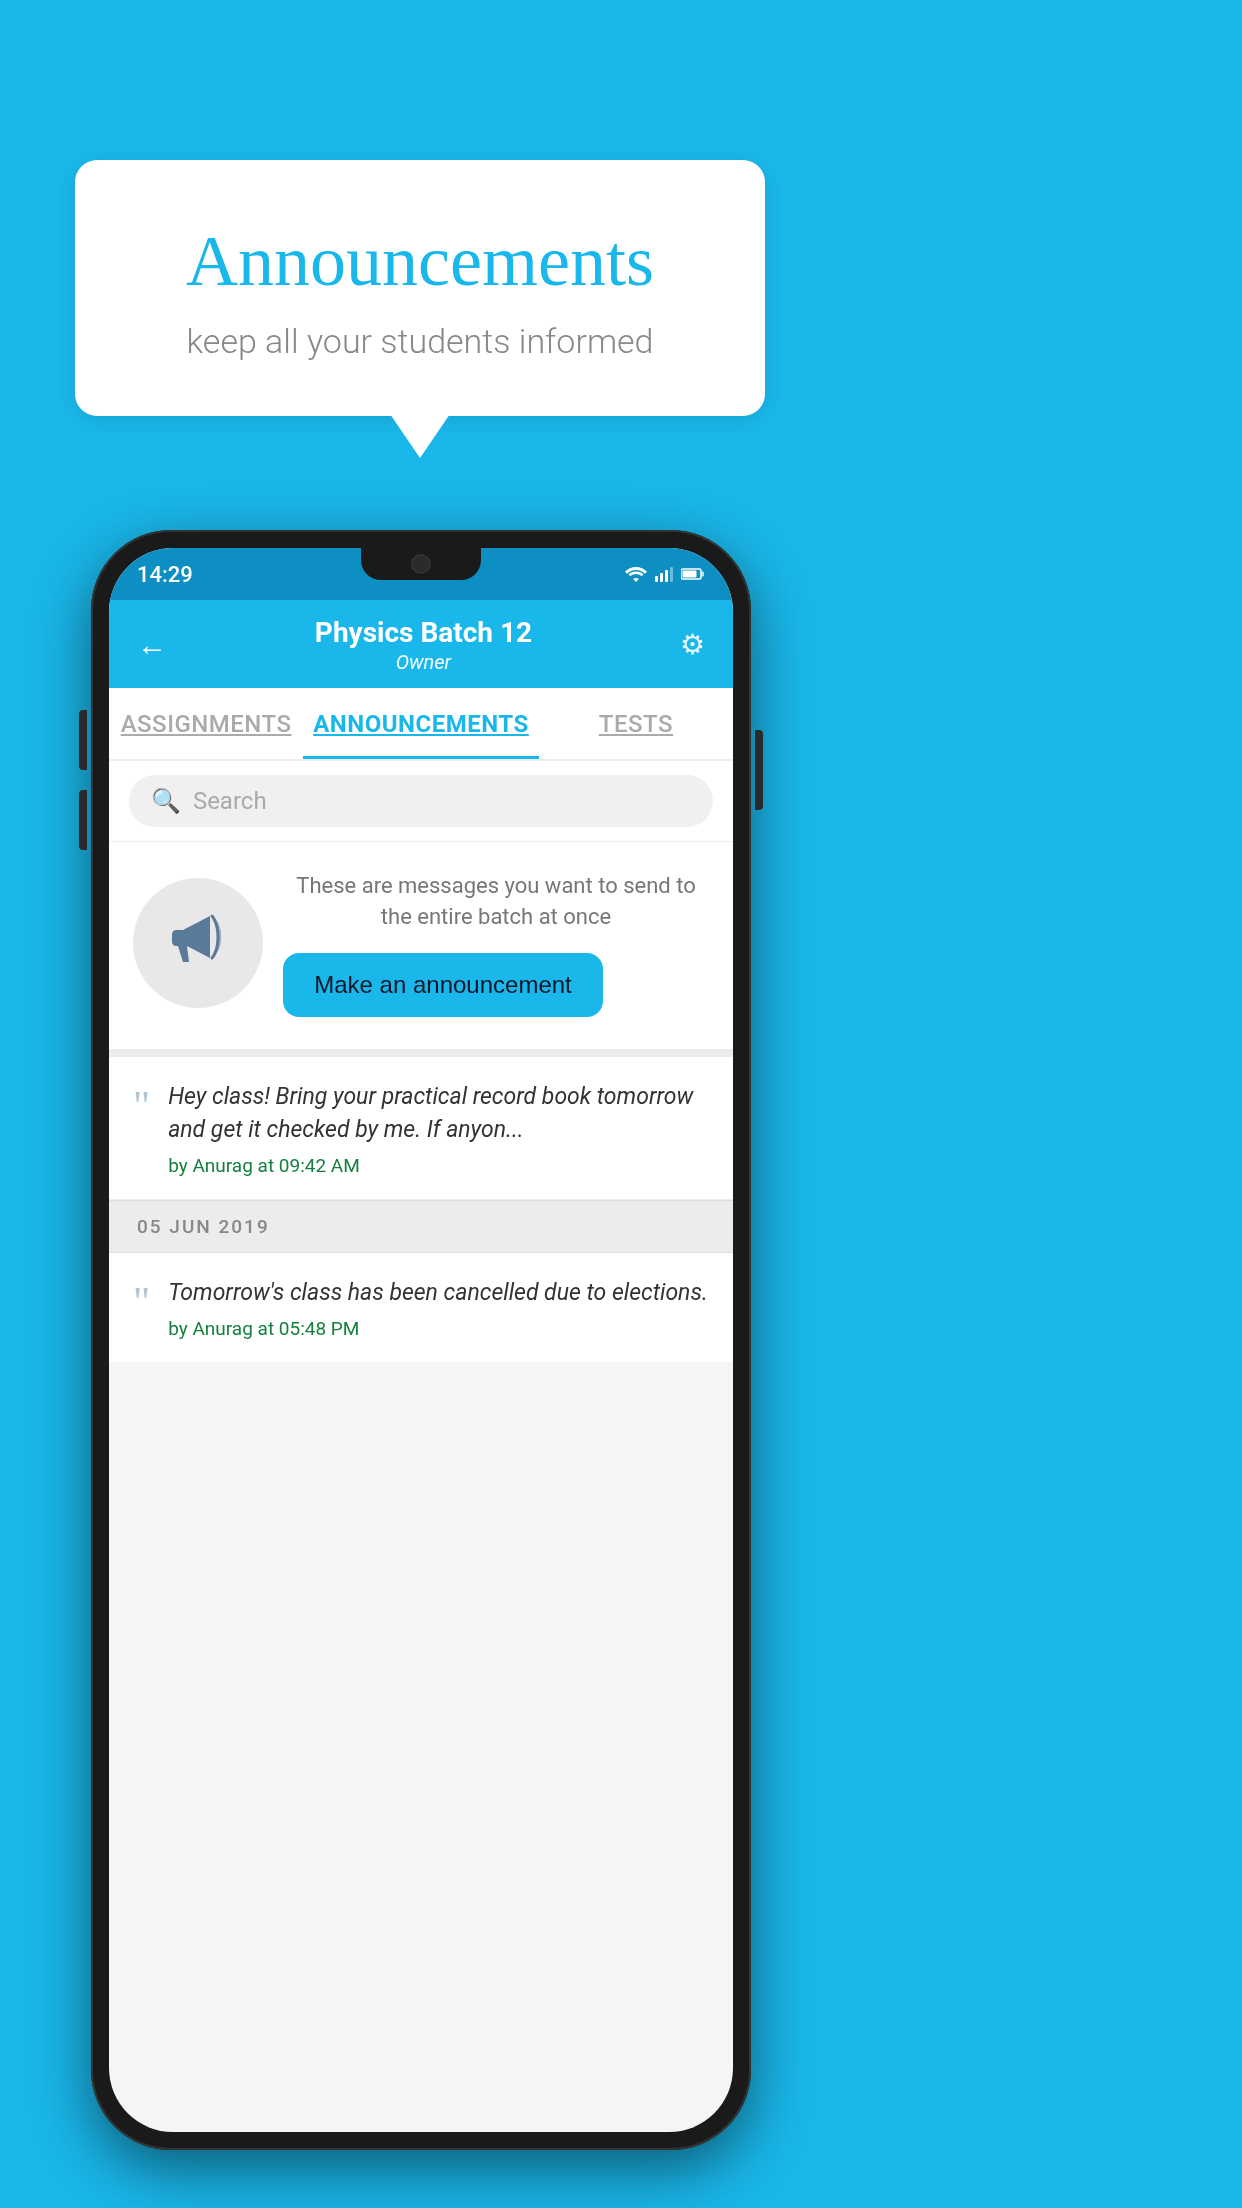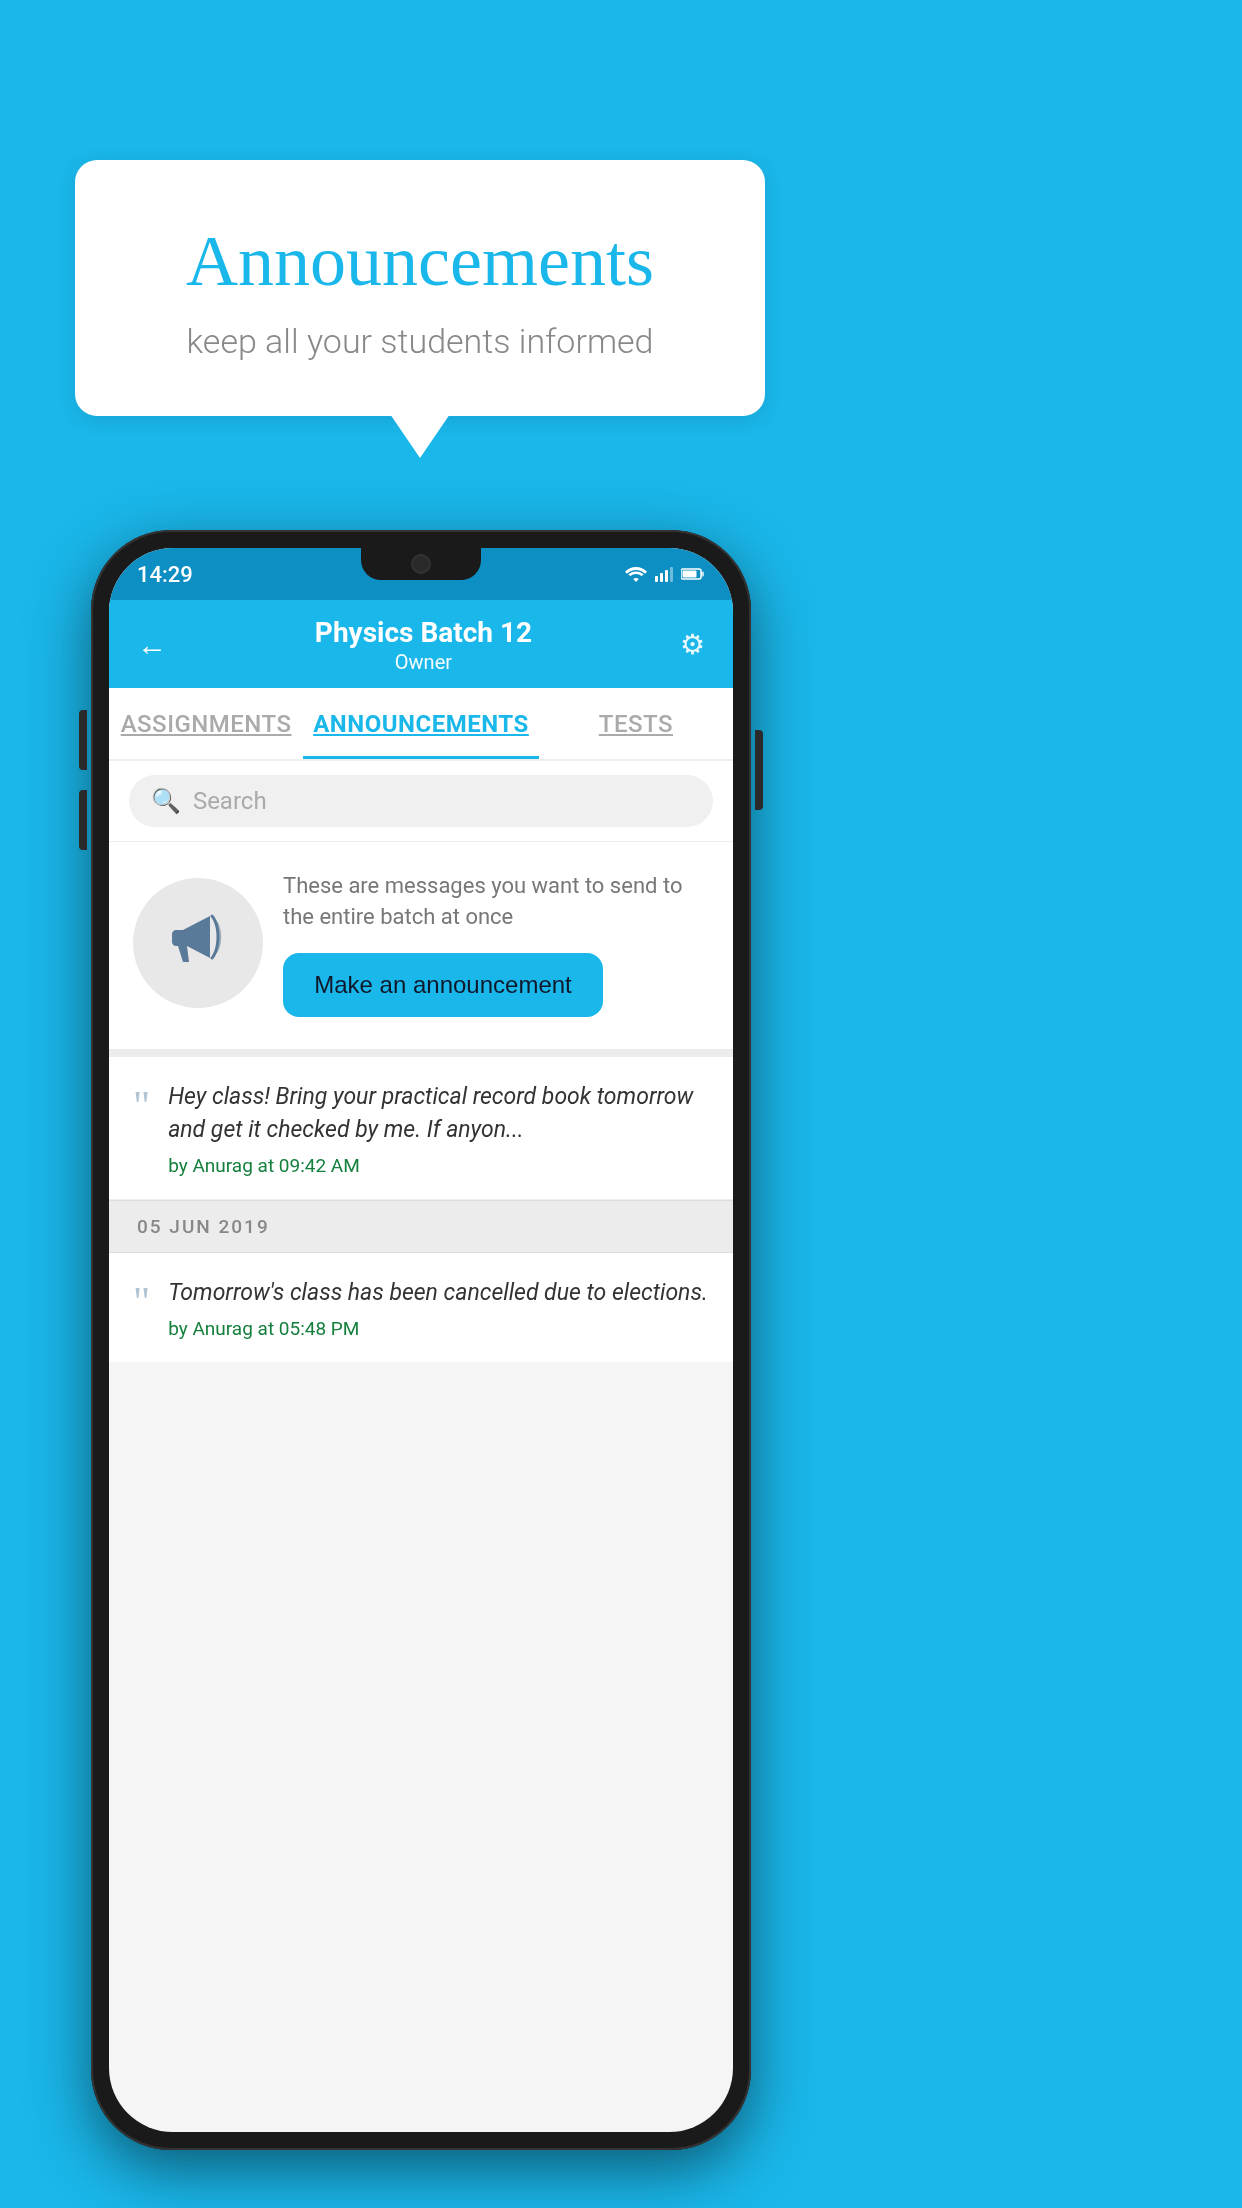--- a/index.html
+++ b/index.html
@@ -154,20 +154,21 @@
     .header-title {
       font-size: 28px;
       font-weight: 700;
       line-height: 1.2;
     }
 
     .header-subtitle {
       font-size: 20px;
       font-weight: 400;
       opacity: 0.95;
+      font-style: italic;
     }
 
     .header-gear {
       color: white;
       font-size: 28px;
       opacity: 0.9;
     }
 
     
     .tabs-container {
@@ -249,20 +250,21 @@
 
     .announcement-prompt-right {
       flex: 1;
     }
 
     .announcement-prompt-text {
       font-size: 22px;
       color: #777;
       margin-bottom: 20px;
       line-height: 1.45;
+      text-align: center;
     }
 
     .make-announcement-btn {
       background: #1ab7ea;
       color: #0f172a;
       border: none;
       border-radius: 16px;
       padding: 18px 28px;
       font-size: 24px;
       font-weight: 500;

